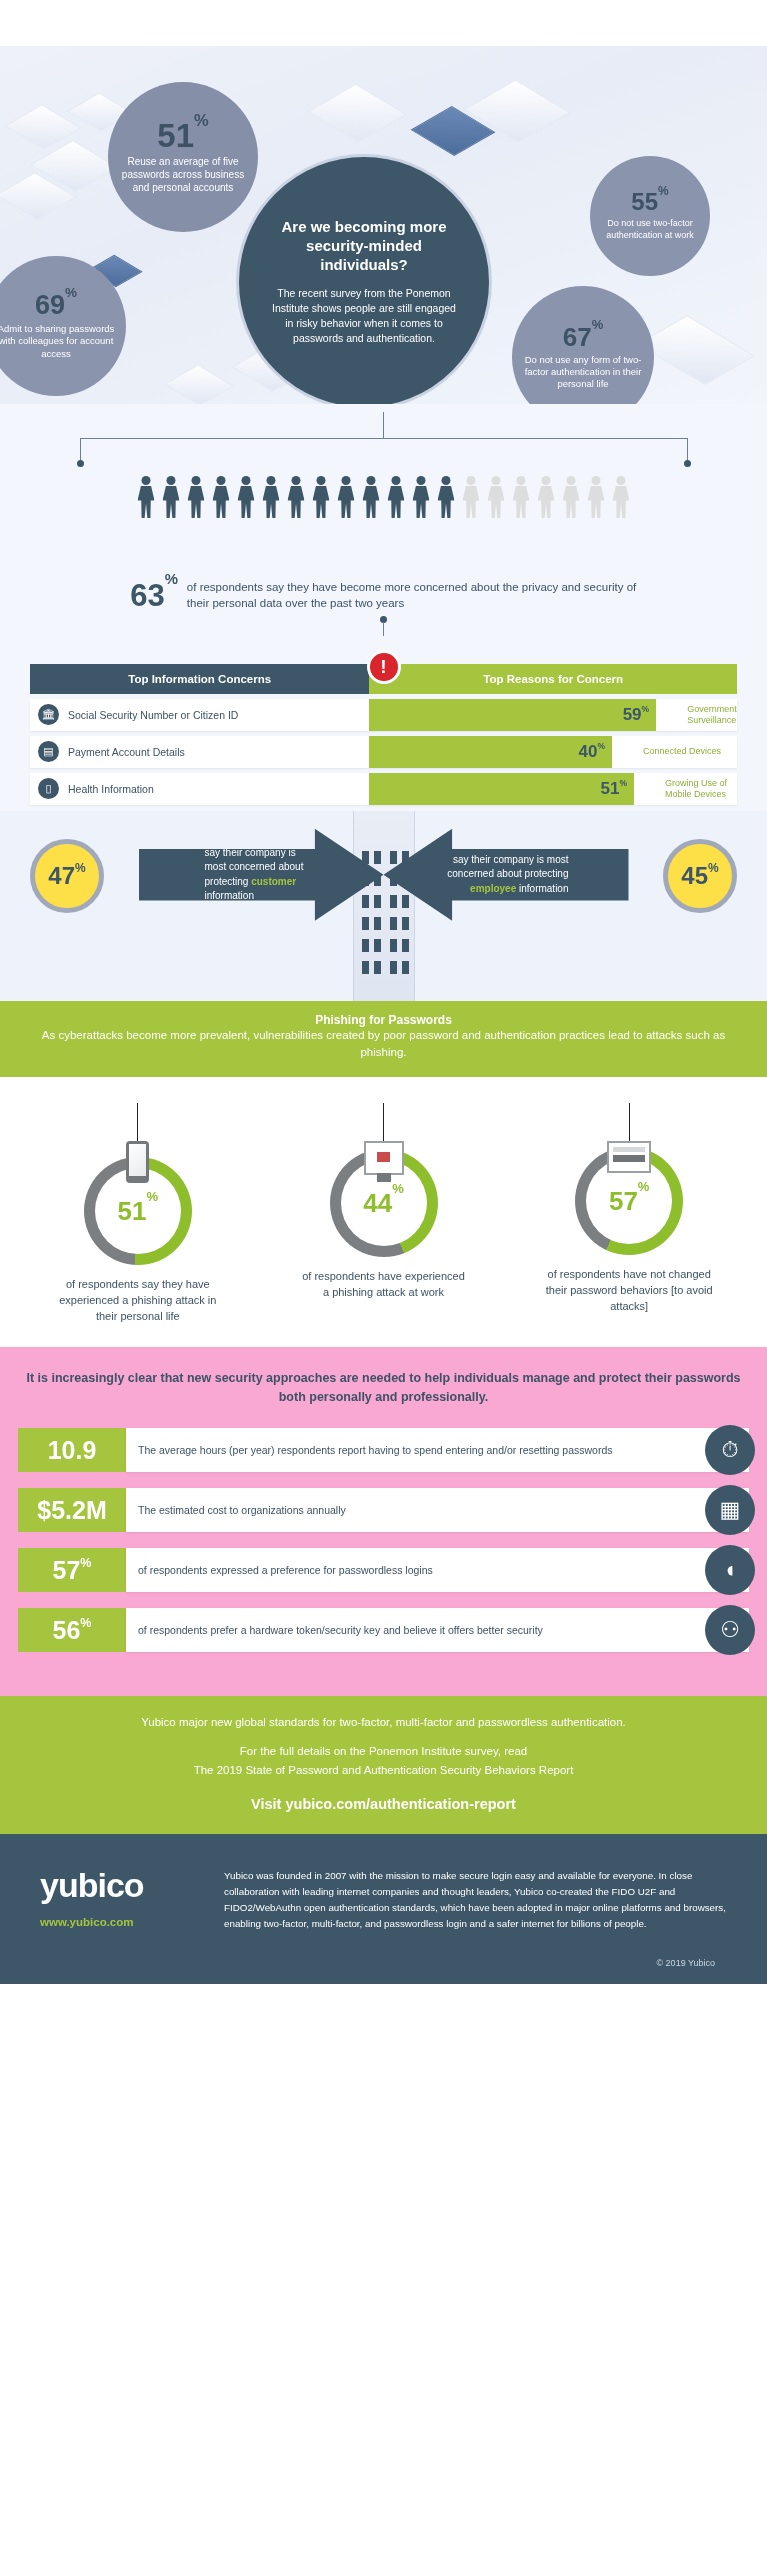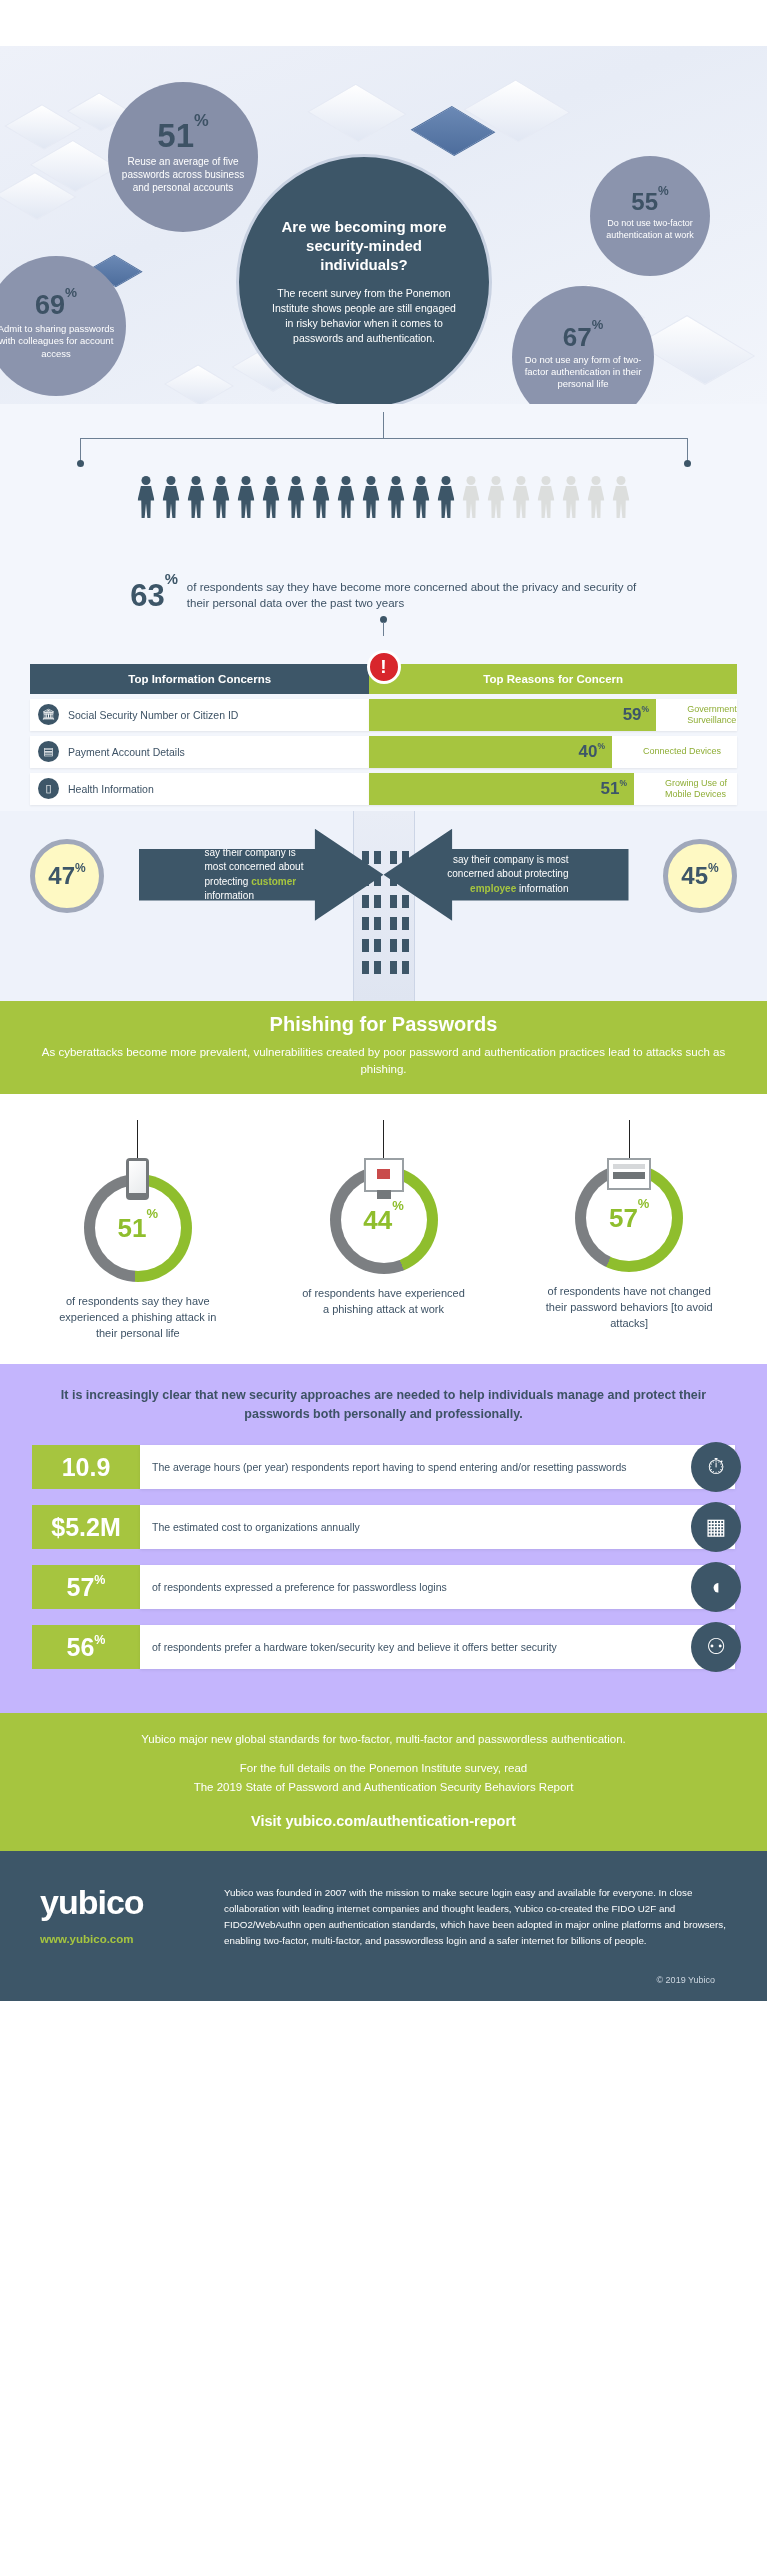--- a/index.html
+++ b/index.html
@@ -214,34 +214,34 @@
     font-size: 10px; line-height:1.45;
   }
   .arrow-left { clip-path: polygon(0 22%,72% 22%,72% 0,100% 50%,72% 100%,72% 78%,0 78%); padding-left: 66px; }
   .arrow-right { clip-path: polygon(100% 22%,28% 22%,28% 0,0 50%,28% 100%,28% 78%,100% 78%); padding-right: 60px; text-align:right; justify-content:flex-end;}
   .arrow-left .inner{ width:115px;}
   .arrow-right .inner{ width:125px;}
   .hl { color:#a6c53f; font-weight:bold; }
   .pct-oval {
     position:absolute; top: 28px;
     width: 74px; height: 74px; border-radius:50%;
-    background:#fef9c3; border: 5px solid #a0a8ba;
+    background:#fde047; border: 5px solid #a0a8ba;
     display:flex; align-items:center; justify-content:center;
     color:#3d5668; font-weight:bold; font-size:24px; z-index: 4;
   }
   .pct-oval sup{ font-size:.5em; position:relative; top:-.65em;}
   #oval47 { left: 30px; }
   #oval45 { right: 30px; }
 
   
   .phish-band {
     background: #a6c53f; color:#fff; text-align:center;
     padding: 12px 40px 16px;
   }
-  .phish-band h2 { font-size: 20px; font-weight:bold; margin-bottom: 8px;}
+  .phish-band h2 { font-size: 12px; font-weight:bold; margin-bottom: 0;}
   .phish-band p { font-size: 11.5px; line-height:1.5; }
 
   
   .donuts { display:flex; background:#fff; padding: 26px 18px 22px; gap: 6px;}
   .donut-col { flex:1; display:flex; flex-direction:column; align-items:center; }
   .lineDrop { width:1px; height: 40px; background:#222; }
   .dev-icon { margin-top:-2px; margin-bottom:-34px; position:relative; z-index:3;}
   .phone { width: 23px; height: 42px; background:#74787b; border-radius:4px; padding:3px;}
   .phone .scr { width:100%; height:32px; background:linear-gradient(135deg,#fff,#e8eaec);}
   .monitor { width: 40px; height: 34px; background:#fff; border:2px solid #9aa0a4; position:relative;}
@@ -258,21 +258,21 @@
   .donut .hole {
     position:absolute; inset:11px; border-radius:50%; background:#fff;
   }
   .donut .val {
     position:relative; z-index:2; color:#8fbe2d; font-weight:bold; font-size:26px;
   }
   .donut .val sup{font-size:.5em; position:relative; top:-.7em;}
   .donut-cap { margin-top: 12px; font-size: 11px; line-height:1.45; text-align:center; color:#3d5265; max-width: 170px;}
 
   
-  .stats-section { background:#c4b5fd; padding: 22px 32px 28px; }
+  .stats-section { background:#f9a8d4; padding: 22px 18px 28px; }
   .stats-lead { text-align:center; font-size: 12.5px; font-weight:bold; line-height:1.5; color:#3d5265; margin-bottom: 22px;}
   .stat-row { display:flex; align-items:center; height: 44px; margin-bottom: 16px; position:relative;}
   .stat-val {
     width: 108px; height:44px; background:#a6c53f; color:#fff;
     display:flex; align-items:center; justify-content:center;
     font-size: 25px; font-weight:bold;
   }
   .stat-val sup{font-size:.5em; position:relative; top:-.62em;}
   .stat-desc {
     flex:1; height:44px; background:#fff;

